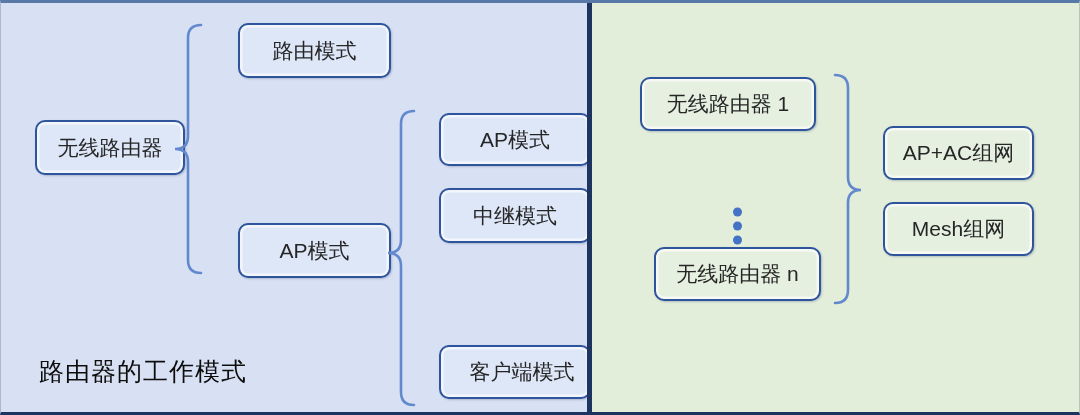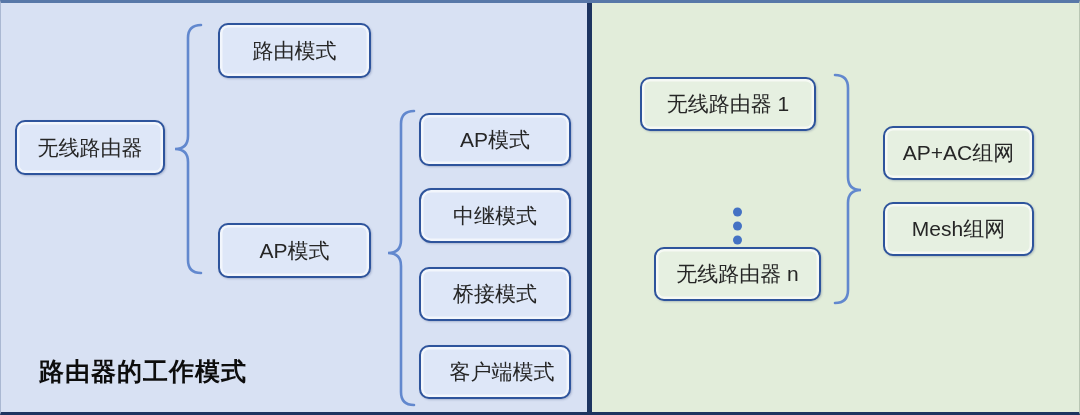--- a/index.html
+++ b/index.html
@@ -37,33 +37,33 @@
     align-items: center;
     justify-content: center;
     border: 2px solid var(--box-border);
     border-radius: 10px;
     box-shadow: inset 0 0 0 2.5px rgba(255,255,255,0.62), 1px 1px 2px rgba(40,60,110,0.25);
     font-size: 21px;
     color: var(--text);
     text-align: center;
     white-space: nowrap;
   }
-  .panel-left .node { background: var(--left-box-fill); }
+  .panel-left .node { background: var(--left-box-fill); margin-left: 20px; }
   .panel-right .node { background: var(--right-box-fill); }
   .brace { position: absolute; }
   .brace path {
     fill: none;
     stroke: var(--brace);
     stroke-width: 2.6;
     stroke-linecap: round;
   }
   .panel-title {
     position: absolute;
     font-size: 25px;
-    font-weight: bold;
+    font-weight: normal;
     color: var(--title);
     letter-spacing: 1px;
     white-space: nowrap;
   }
 </style>
 </head>
 <body>
 
 <div class="canvas">
 
@@ -78,23 +78,22 @@
     <div class="node" style="left:217px; top:20px; width:153px; height:55px;">路由模式</div>
 
     <div class="node" style="left:217px; top:220px; width:153px; height:55px;">AP模式</div>
 
     <svg class="brace" style="left:385px; top:106px;" width="30" height="298" viewBox="0 0 30 298">
       <path d="M28,2 Q15,2 15,15 L15,131 Q15,144 2,144 Q15,144 15,157 L15,283 Q15,296 28,296"></path>
     </svg>
 
     <div class="node" style="left:418px; top:110px; width:152px; height:53px;">AP模式</div>
 
-    <div class="node" style="left:418px; top:185px; width:152px; height:55px;border-radius:12px;">中继模式</div>
+    <div class="node" style="left:418px; top:185px; width:152px; height:55px;">中继模式</div>
 
-    <div class="node" style="left:418px; top:264px; width:152px; height:54px;">桥接模式</div>
 
     <div class="node" style="left:418px; top:342px; width:152px; height:54px;padding-left:14px;">客户端模式</div>
 
     <div class="panel-title" style="left:38px; top:352px;">路由器的工作模式</div>
   </div>
 
   <div class="panel-divider"></div>
 
   <div class="panel panel-right">
 

